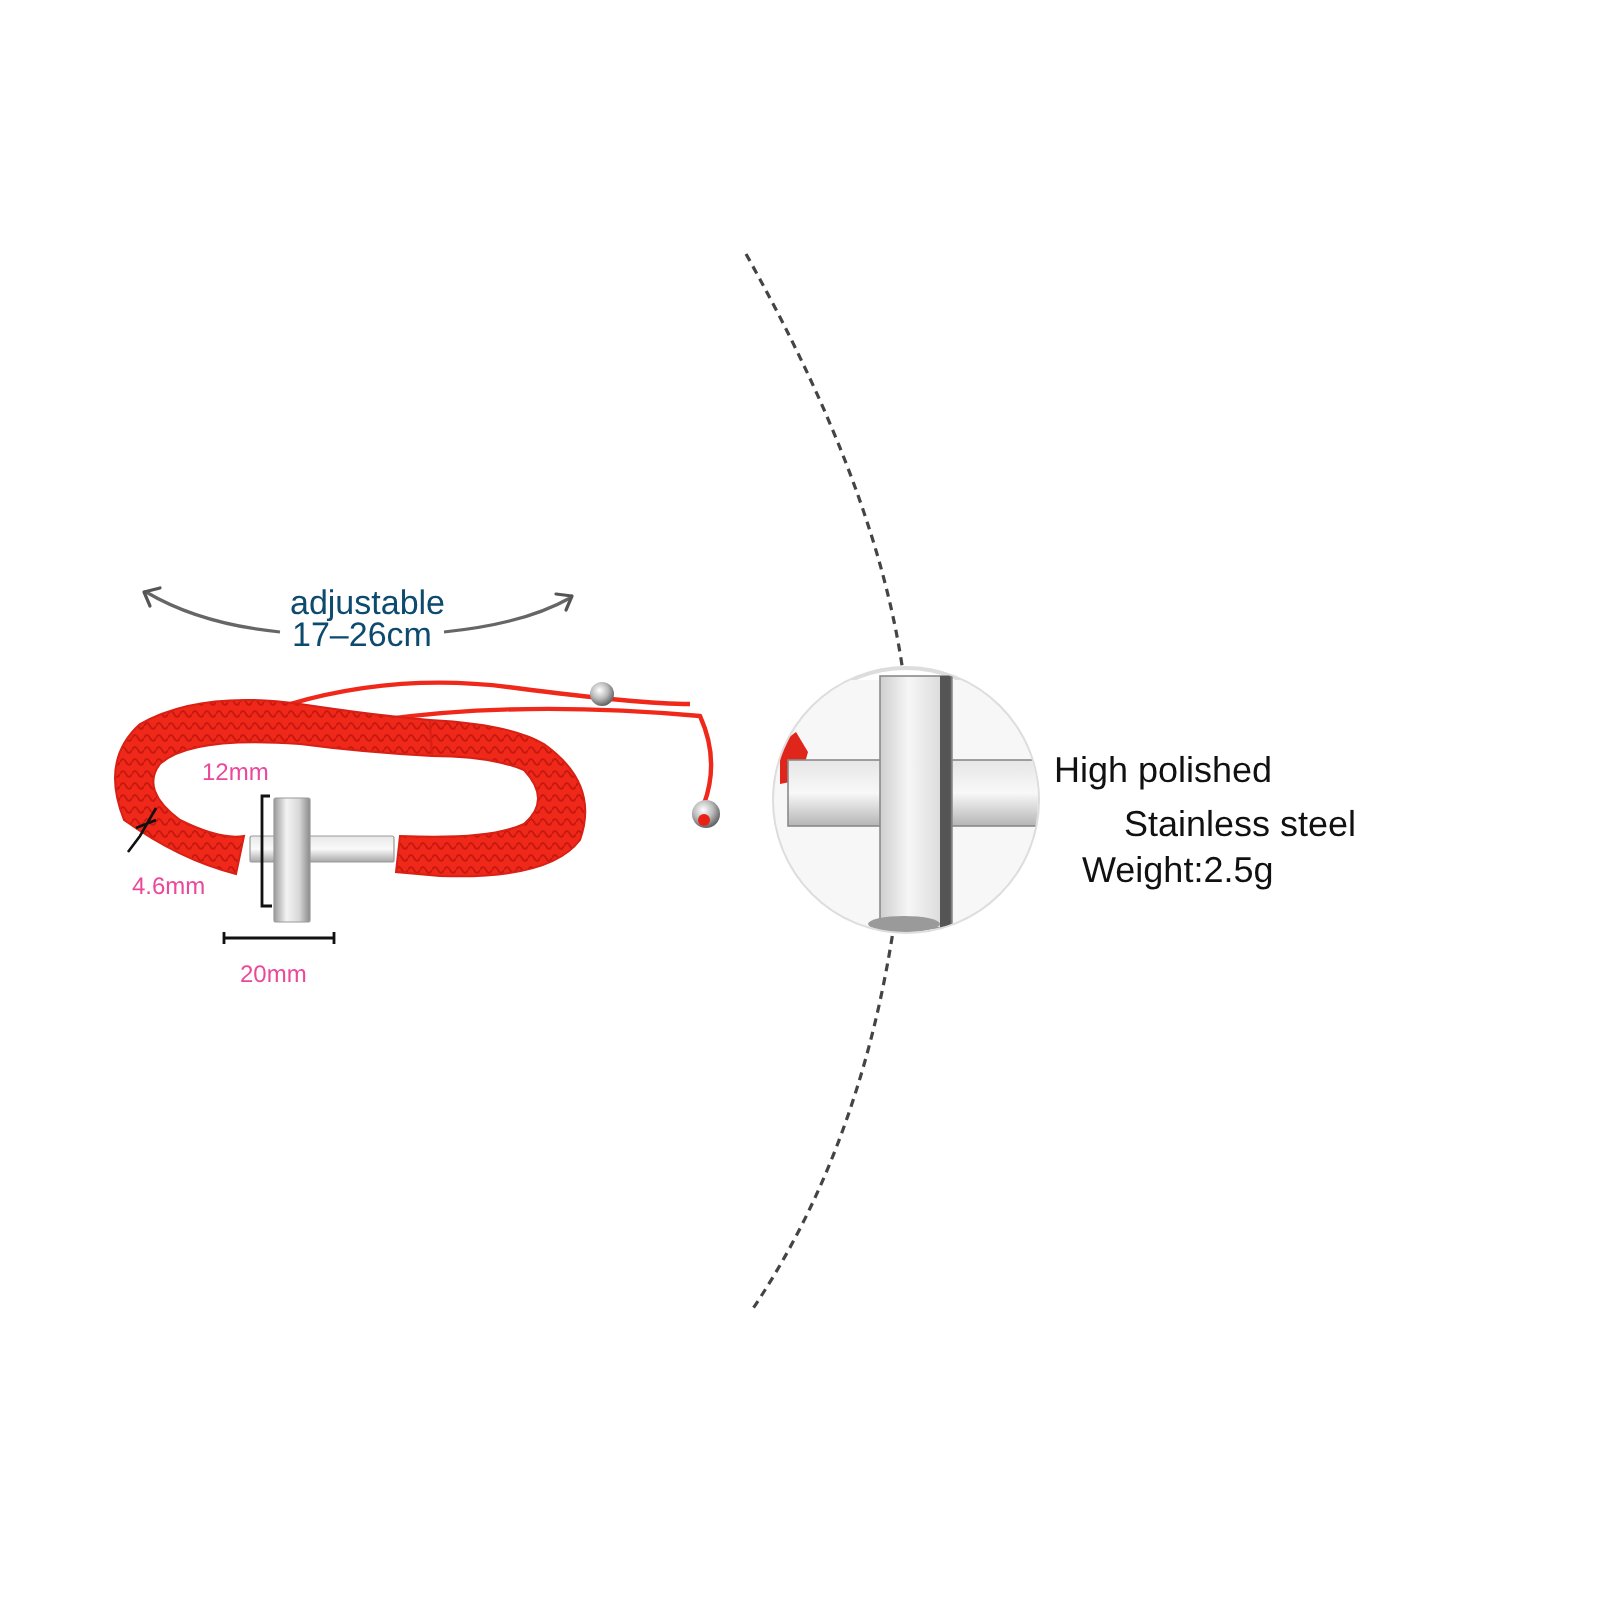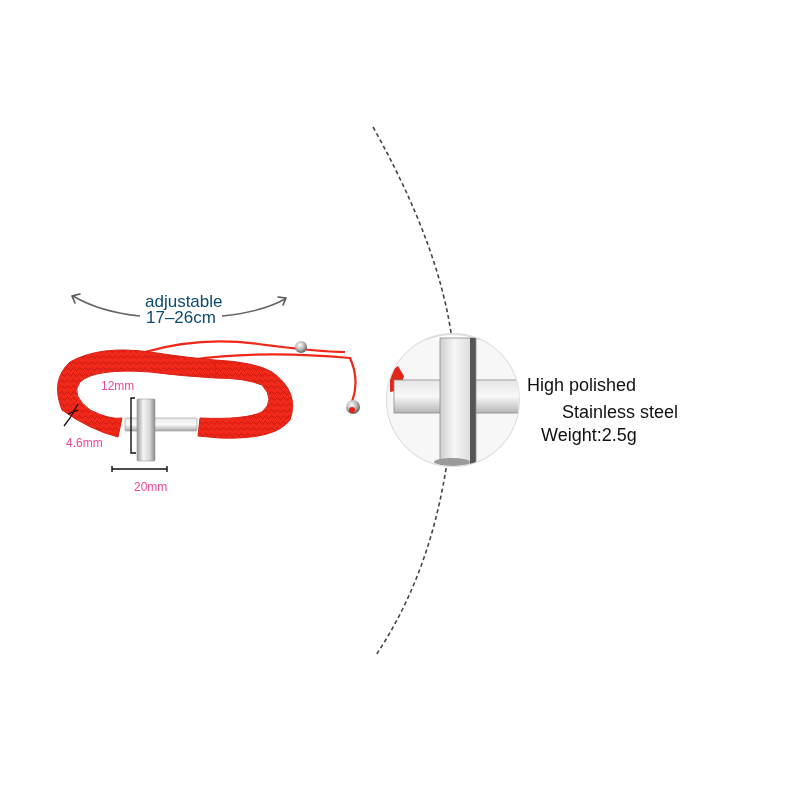--- a/index.html
+++ b/index.html
@@ -66,21 +66,21 @@
   <rect x="125" y="418" width="72" height="13" rx="1" fill="url(#steelH)" stroke="#999" stroke-width="0.6"></rect>
   <rect x="137" y="399" width="18" height="62" rx="1" fill="url(#steel)" stroke="#999" stroke-width="0.6"></rect>
 
   <path d="M135,398 L131,398 L131,453 L136,453" fill="none" stroke="#111" stroke-width="1.4"></path>
   <path d="M112,466 L112,472 M112,469 L167,469 M167,466 L167,472" fill="none" stroke="#111" stroke-width="1.4"></path>
   <path d="M78,404 L70,418 L64,426 M68,414 L78,410" fill="none" stroke="#111" stroke-width="1.3"></path>
 </svg>
 
 <div class="lbl lbl-dim" style="left:101px; top:380px;">12mm</div>
 <div class="lbl lbl-dim" style="left:38px; top:437px;margin-left:28px;">4.6mm</div>
-<div class="lbl lbl-dim" style="left:134px; top:481px;">20mm</div>
+<div class="lbl lbl-dim" style="left:120px; top:481px;">20mm</div>
 
 <svg class="layer" width="800" height="800">
   <defs>
     <clipPath id="circClip">
         <circle cx="453" cy="400" r="66"></circle>
       </clipPath>
     <linearGradient id="bigSteelV" x1="0" y1="0" x2="1" y2="0">
       <stop offset="0" stop-color="#cfcfcf"></stop>
       <stop offset="0.4" stop-color="#f6f6f6"></stop>
       <stop offset="0.85" stop-color="#dcdcdc"></stop>

